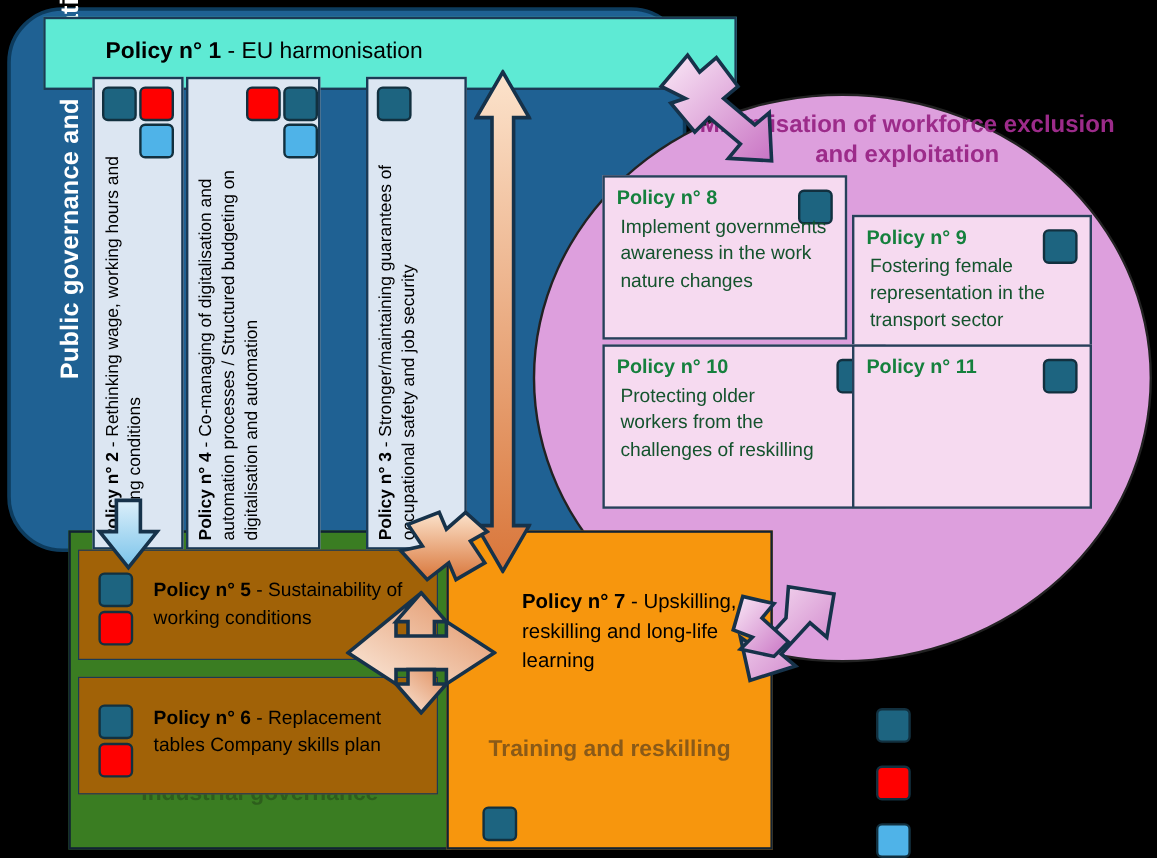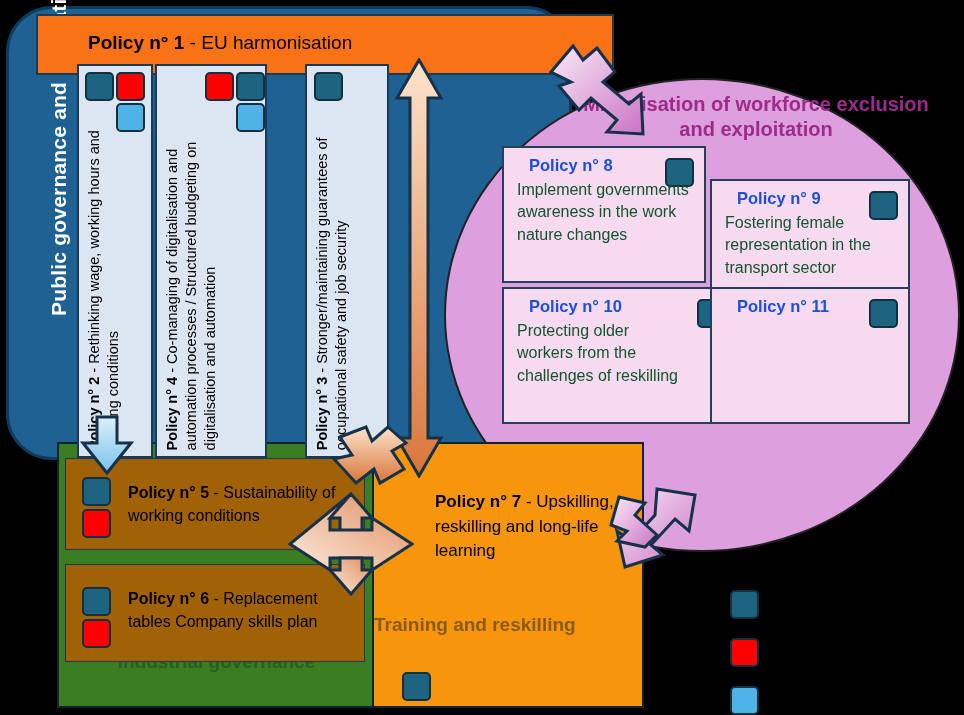--- a/index.html
+++ b/index.html
@@ -16,21 +16,21 @@
   .blue-label{
     position:absolute;left:-95px;top:150px;width:290px;
     transform:rotate(-90deg);
     color:#ffffff;font-weight:bold;font-size:21px;text-align:center;
     letter-spacing:.2px;white-space:nowrap;
   }
 
   
   .policy1{
     position:absolute;left:36px;top:14px;width:574px;height:57px;
-    background:#f97316;border:2px solid #1b3a55;
+    background:#5eead4;border:2px solid #1b3a55;
   }
   .policy1 .txt{
     position:absolute;left:50px;top:16px;font-size:19px;color:#000;white-space:nowrap;
   }
   .policy1 .txt b{font-weight:bold;}
 
   
   .vcol{
     position:absolute;background:#DCE6F2;border:2px solid #1b3a55;
   }
@@ -68,21 +68,21 @@
     position:absolute;left:0;top:207px;width:315px;text-align:center;
     font-size:19px;font-weight:bold;color:#2d5e1c;
   }
 
   
   .orange-panel{
     position:absolute;left:372px;top:442px;width:268px;height:262px;
     background:#F7960D;border:2px solid #123;
   }
   .orange-label{
-    position:absolute;left:0;top:170px;width:268px;text-align:left;
+    position:absolute;left:0;top:170px;width:268px;text-align:center;
     font-size:19px;font-weight:bold;color:#8a5a18;
   }
   .policy7{
     position:absolute;left:61px;top:46px;width:215px;
     font-size:17px;line-height:1.45;color:#000;
   }
   .policy7 b{font-weight:bold;}
   .orange-chip{position:absolute;left:28px;top:228px;}
 
   
@@ -107,21 +107,21 @@
     font-size:20px;font-weight:bold;color:#9C2B8A;line-height:1.25;
   }
   .pcard{
     position:absolute;background:#F6DAF0;border:2px solid #27405a;
   }
   .p8{left:502px;top:146px;width:200px;height:133px;}
   .p9{left:710px;top:146px;width:196px;height:133px;margin-top:33px;}
   .p10{left:502px;top:287px;width:200px;height:133px;padding-left:32px;}
   .p11{left:710px;top:287px;width:196px;height:133px;}
   .pcard .ph{
-    position:absolute;left:25px;top:8px;font-size:16.5px;font-weight:bold;color:#1d4ed8;
+    position:absolute;left:10px;top:8px;font-size:16.5px;font-weight:bold;color:#15803d;
   }
   .pcard .pb{
     position:absolute;left:13px;top:31px;width:172px;font-size:16px;line-height:1.4;color:#14532d;
   }
   .pcard .chip{right:10px;top:10px;left:auto;}
 
   
   .legend{position:absolute;left:730px;top:590px;}
   .legend .chip{position:absolute;left:0;}
   .legend .l1{top:0;}

